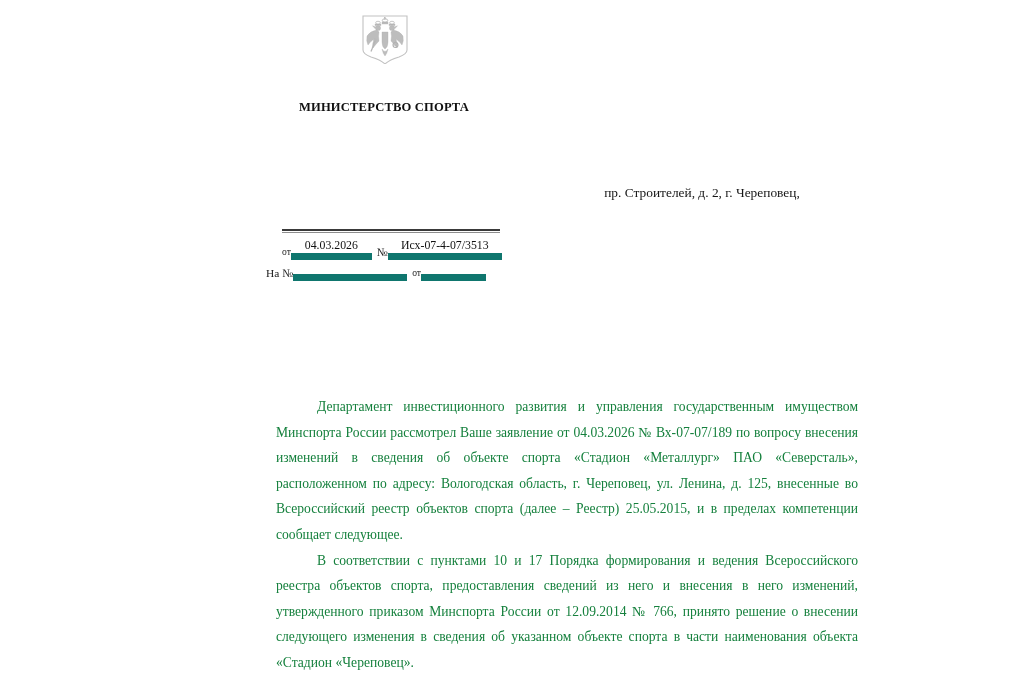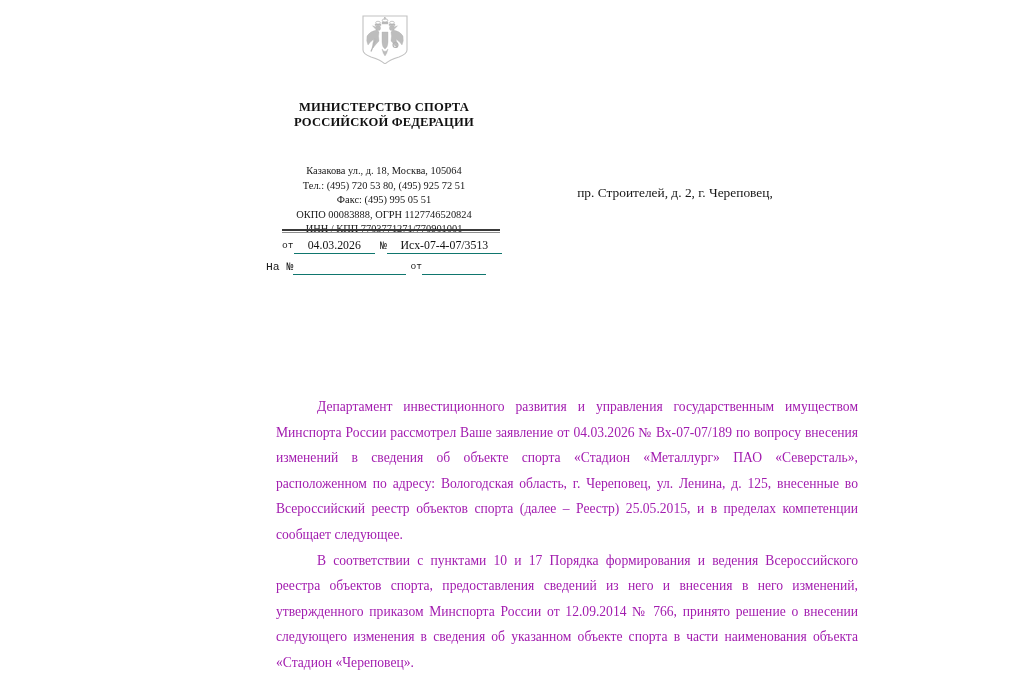--- a/index.html
+++ b/index.html
@@ -94,59 +94,58 @@
     line-height: 14px;
     white-space: nowrap;
   }
   .ref-row-1 { left: 228px; top: 226px; width: 220px; }
   .ref-row-2 { left: 212px; top: 248px; width: 220px; }
 
   .ref-label {
     font-size: 9.6px;
     color: #1a1a1a;
     padding-bottom: 1px;
-    font-family: Liberation Mono, monospace;
   }
   .ref-label.big { font-size: 11.4px; }
   .ref-field {
-    border-bottom: 1px solid #0f766e;
+    border-bottom: 7px solid #0f766e;
     padding: 0 2px 1px 2px;
     text-align: center;
     font-size: 11.8px;
     color: #111;
   }
   .ref-date   { width: 78px; }
   .ref-num    { width: 112px; font-family: Liberation Serif, serif; }
   .ref-blank1 { width: 112px; height: 13px; }
   .ref-blank2 { width: 62px; height: 13px; }
   .ref-gap    { width: 5px; }
 
   
   .addressee {
     position: absolute;
-    left: 466px;
+    left: 493px;
     top: 170px;
     width: 310px;
     text-align: center;
     font-size: 13.4px;
     line-height: 21px;
     color: #161616;
   }
 
   
   .body-text {
     position: absolute;
     left: 222px;
     top: 382px;
     width: 582px;
     font-size: 13.6px;
     line-height: 25.6px;
     text-align: justify;
     text-justify: inter-word;
-    color: #a21caf;
+    color: #15803d;
   }
   .body-text p {
     margin: 0;
     text-indent: 41px;
   }
 </style>
 </head>
 <body>
 
 <div class="page">
@@ -186,31 +185,23 @@
 
         <circle cx="71" cy="62" r="5" fill="none" stroke-width="2.2"></circle>
         <path d="M66 62 h10 M71 57 v-4" stroke="#b5b5b5" stroke-width="1.6" fill="none"></path>
       </g>
     </svg>
   </div>
 
   <div class="letterhead">
     <div class="org-title">
       <span>МИНИСТЕРСТВО СПОРТА</span>
-      <span class="line2">РОССИЙСКОЙ ФЕДЕРАЦИИ</span>
     </div>
   </div>
 
-  <div class="contacts">
-    <div>Казакова ул., д. 18, Москва, 105064</div>
-    <div>Тел.: (495) 720 53 80, (495) 925 72  51</div>
-    <div>Факс: (495) 995 05 51</div>
-    <div>ОКПО 00083888, ОГРН 1127746520824</div>
-    <div>ИНН / КПП 7703771271/770901001</div>
-  </div>
 
   <div class="rule-block">
     <div class="rule-thick"></div>
     <div class="rule-thin"></div>
   </div>
 
   <div class="ref-row ref-row-1">
     <span class="ref-label">от</span>
     <span class="ref-field ref-date">04.03.2026</span>
     <span class="ref-gap"></span>

